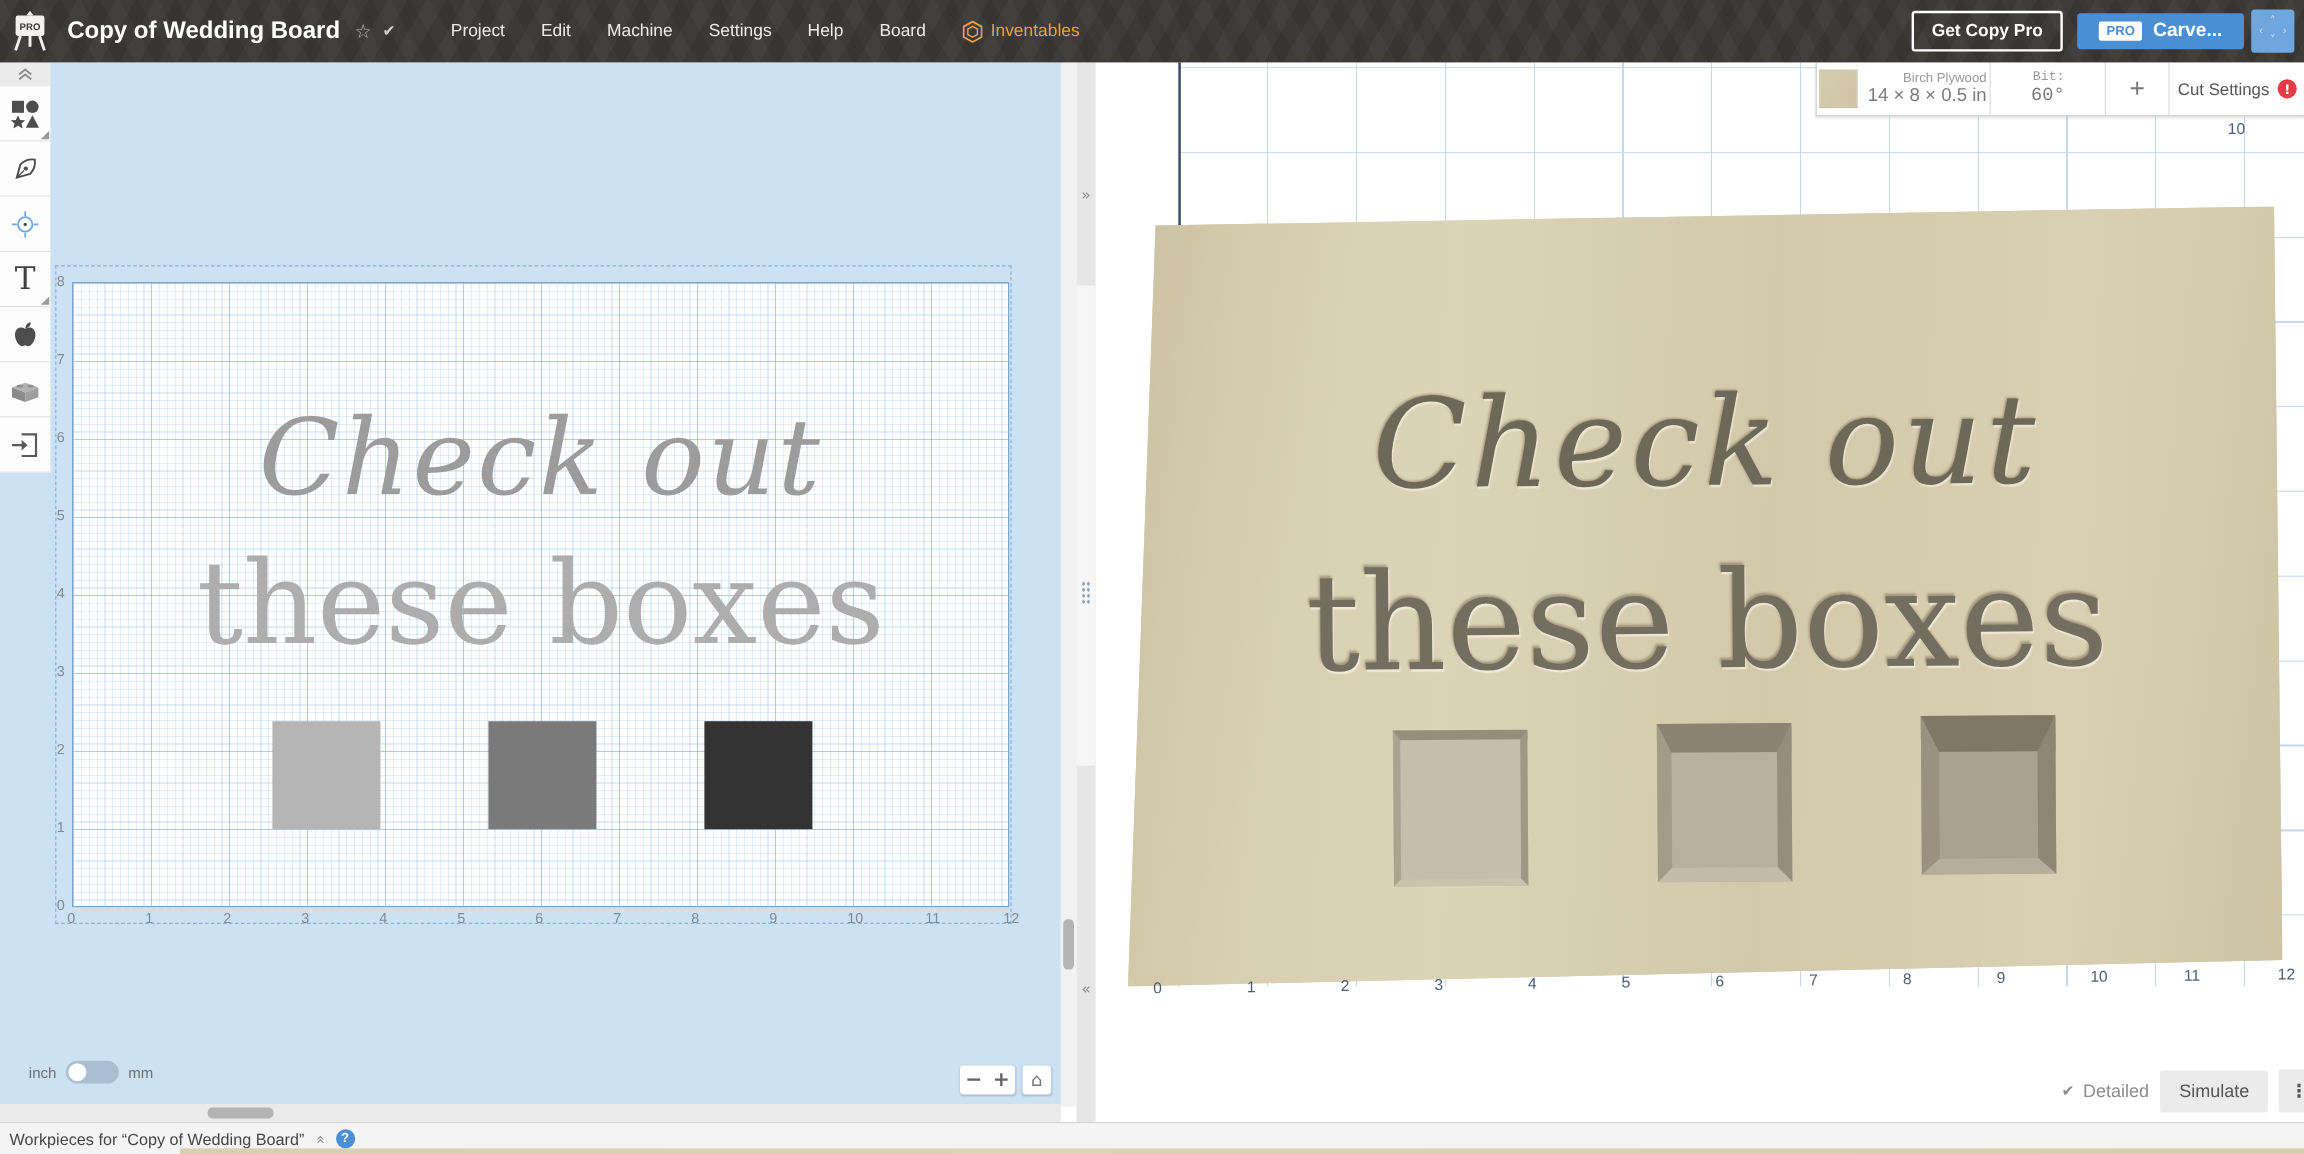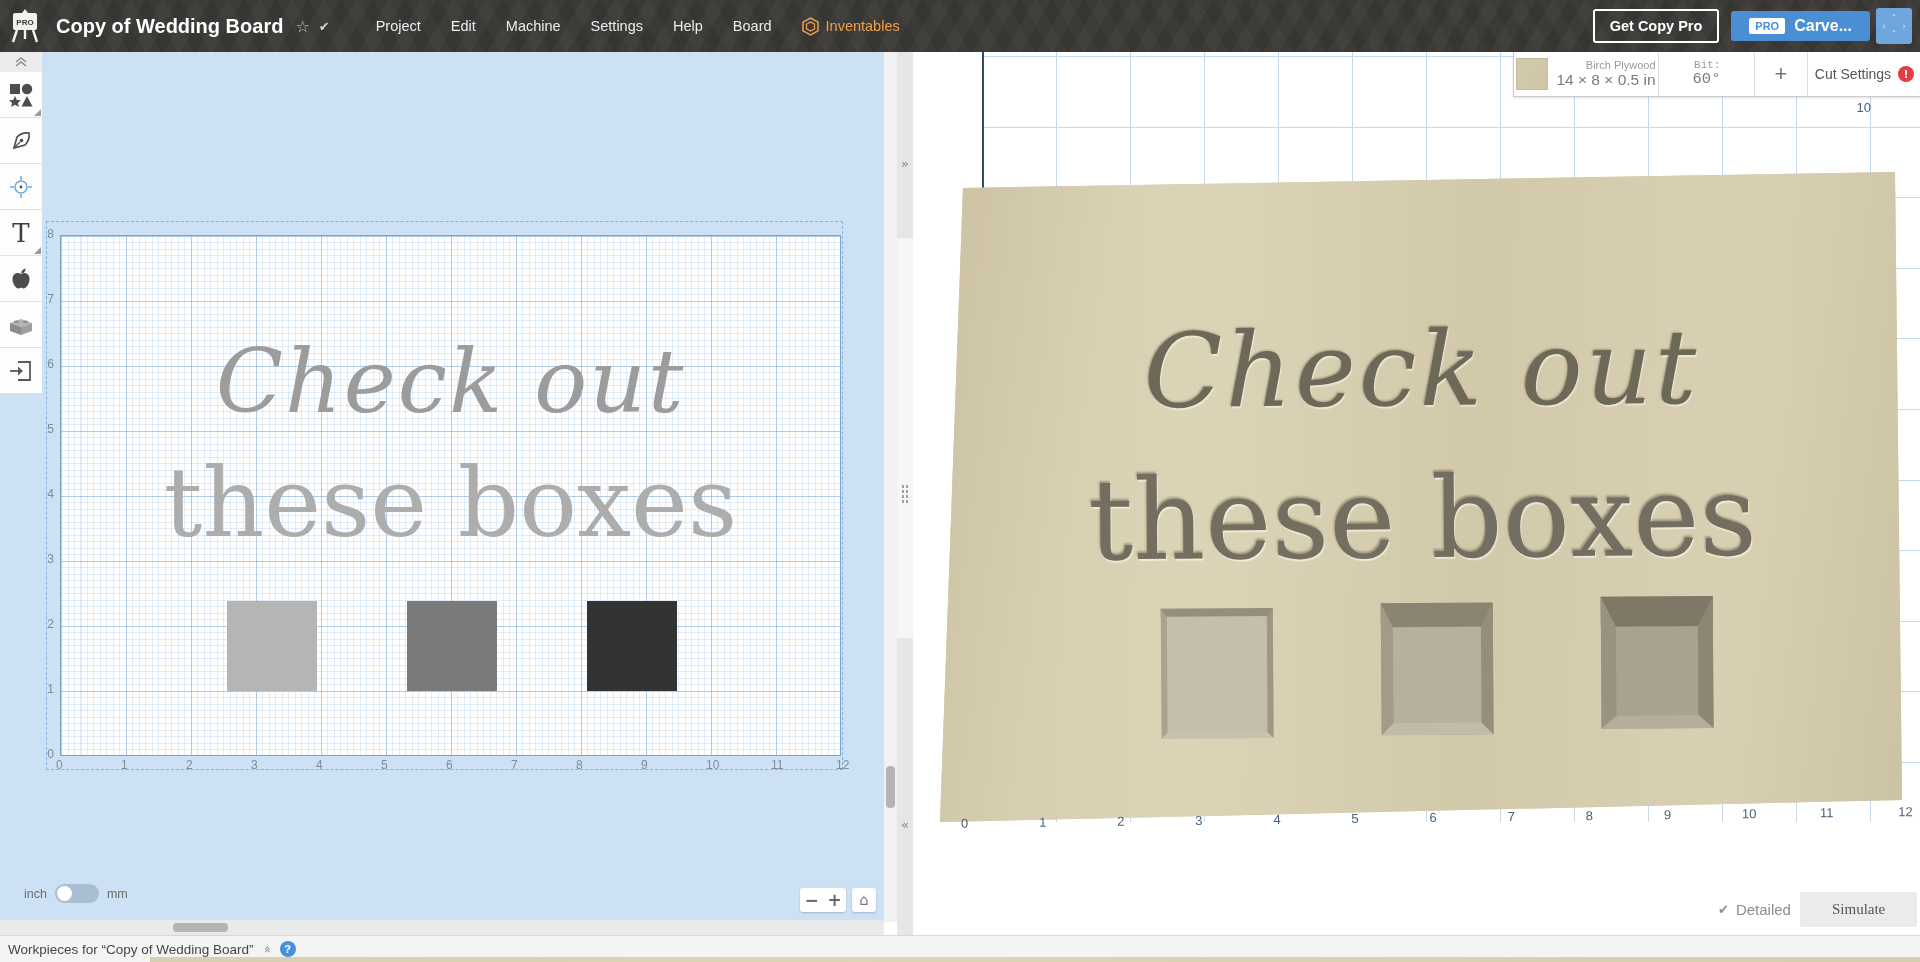--- a/index.html
+++ b/index.html
@@ -123,21 +123,21 @@
   #matsec-bit{width:95px;font-family:Liberation Mono, monospace;}
   #matsec-add{width:52px;font-size:22px;color:#777;}
   #matsec-cut{flex:1;gap:7px;font-size:14px;color:#555;}
   #cut-warn{width:16px;height:16px;border-radius:50%;background:#e23c44;color:#fff;font-size:11px;font-weight:bold;
     display:flex;align-items:center;justify-content:center;font-family:"DejaVu Sans",sans-serif;}
 
   
   #simrow{left:1718px;top:890px;height:38px;display:flex;align-items:center;gap:9px;z-index:15;}
   #detailed{display:flex;align-items:center;gap:7px;color:#8d8d8d;font-size:15px;}
   #detailed .hd-ico{color:#8d8d8d;font-size:13px;}
-  #simulate-btn{background:#ebebeb;border-radius:2px;color:#555;font-size:15px;padding:9px 32px;font-family:Liberation Serif, serif;}
+  #simulate-btn{background:#ebebeb;border-radius:2px;color:#555;font-size:15px;padding:9px 16px;}
   #kebab-btn{background:#ebebeb;border-radius:2px;color:#555;font-size:15px;padding:9px 9px;
     font-family:"DejaVu Sans",sans-serif;font-weight:bold;}
 
   
   #workbar{left:0;top:935px;width:1920px;height:27px;background:#f4f4f4;border-top:1px solid #d9d9d9;
     z-index:20;display:flex;align-items:center;gap:9px;padding-left:8px;box-sizing:border-box;}
   #workbar-label{font-size:13.5px;color:#464646;}
   #wb-collapse{color:#8a8a8a;font-size:13px;font-family:"DejaVu Sans",sans-serif;display:inline-block;
     transform:rotate(-90deg);}
   #wb-help{width:16px;height:16px;border-radius:50%;background:#4a90d9;color:#fff;font-size:11px;font-weight:bold;

